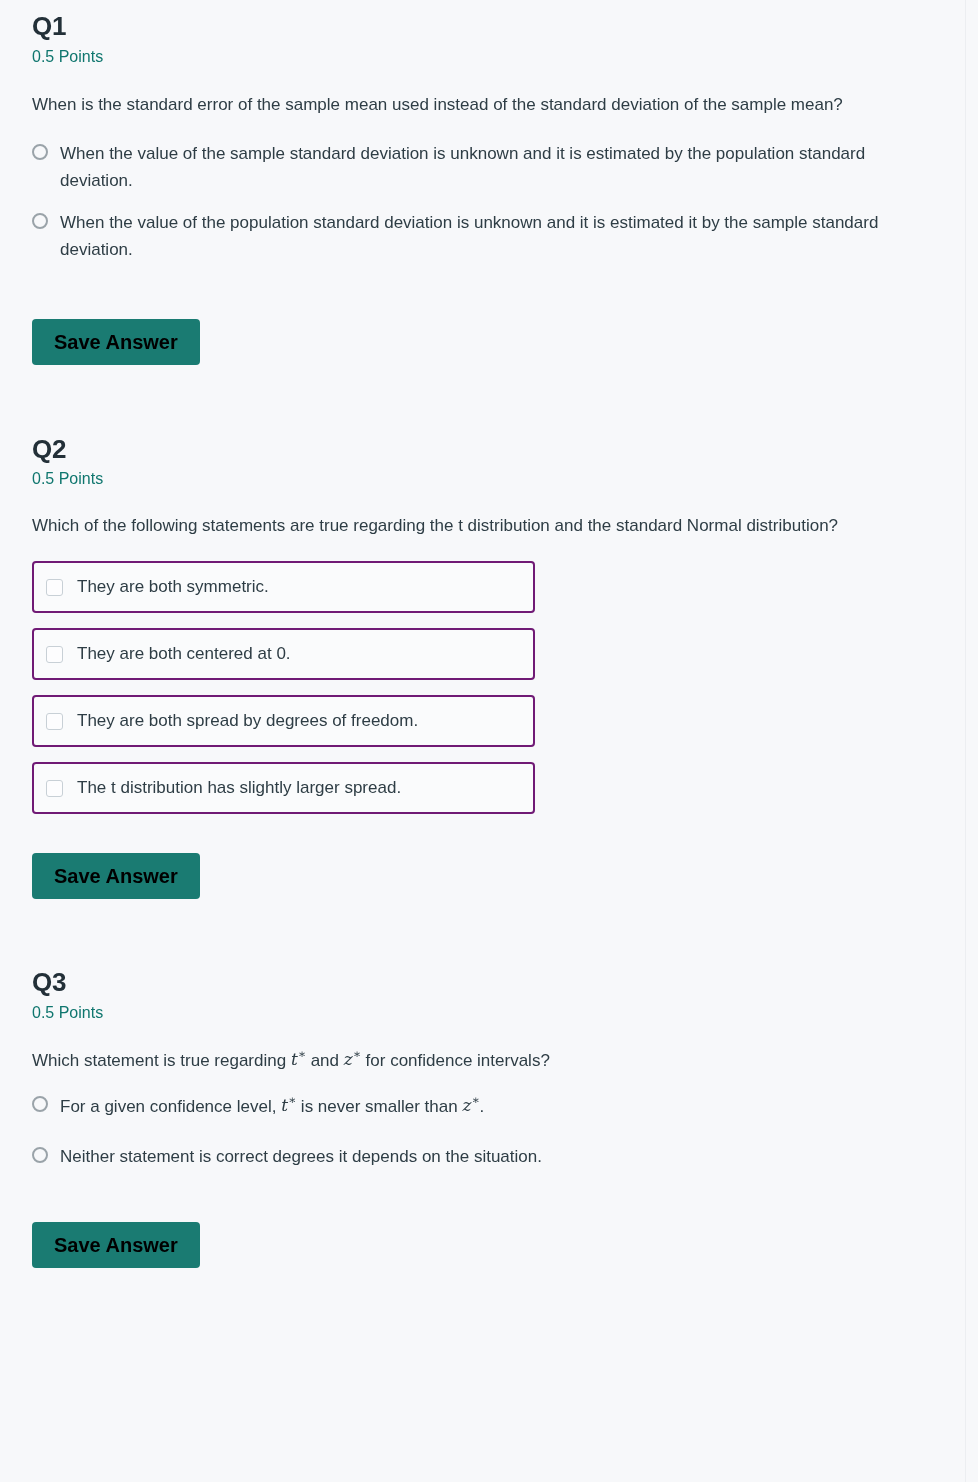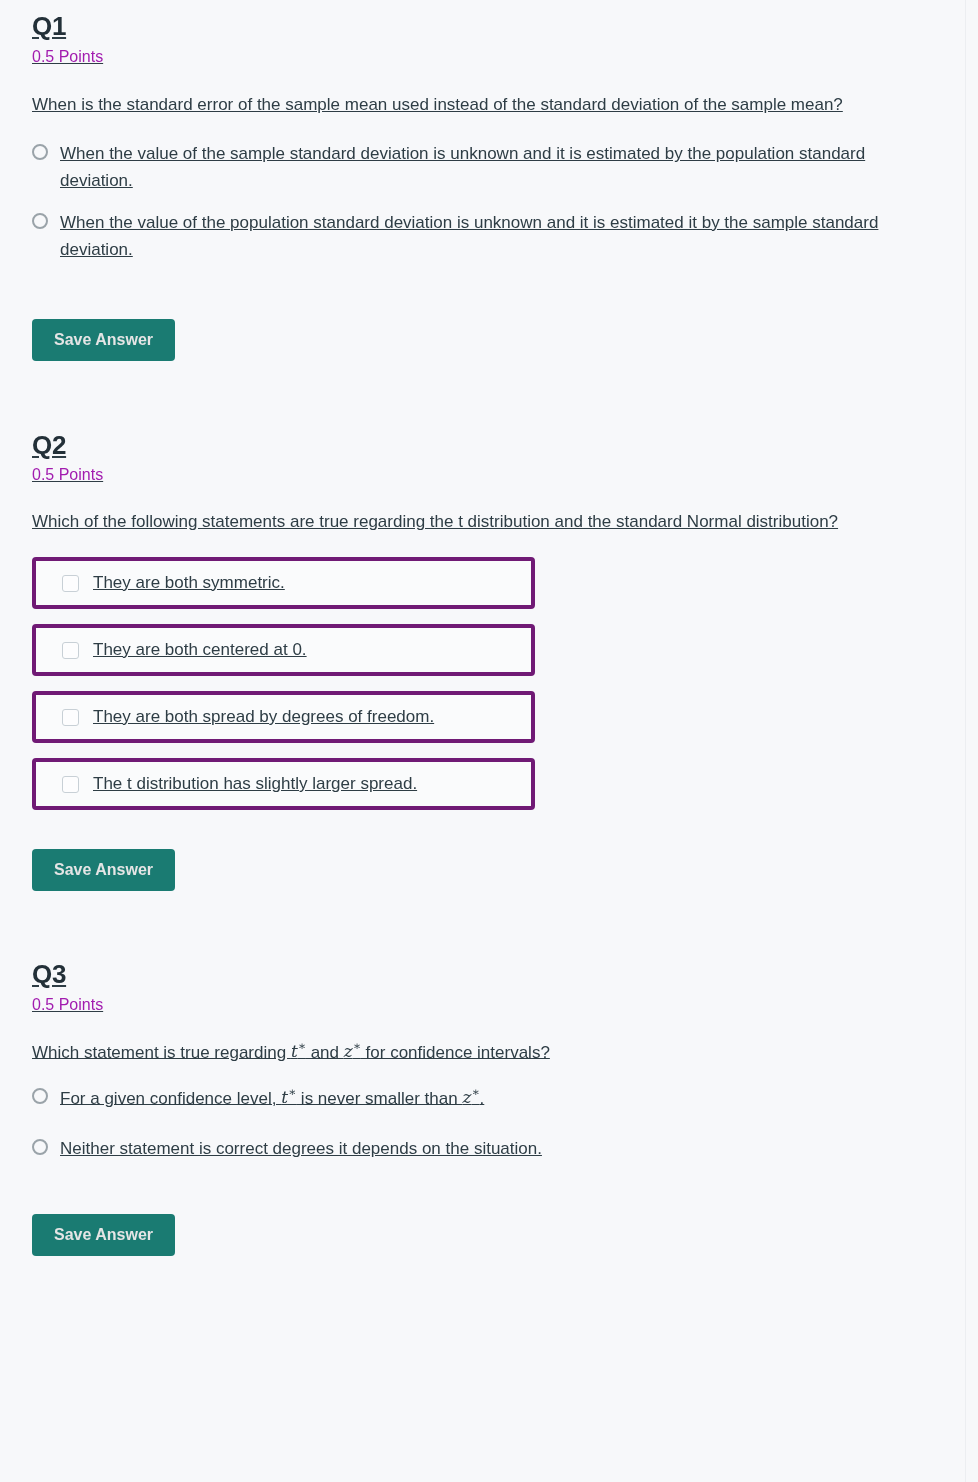--- a/index.html
+++ b/index.html
@@ -16,38 +16,37 @@
     position: relative;
   }
   .page {
     position: relative;
     width: 966px;
     min-height: 1482px;
     background: #f7f8fa;
     box-sizing: border-box;
     padding: 0 0 0 32px;
     border-right: 1px solid #eceef1;
-    text-decoration: underline;
   }
 
   
   .question {
     position: relative;
   }
   .q-title {
     font-size: 26px;
     font-weight: bold;
     letter-spacing: -0.3px;
     color: #233038;
     margin: 0;
     line-height: 1.1;
   }
   .q-points {
     font-size: 16px;
-    color: #a21caf;
+    color: #0f766e;
     margin-top: 6px;
     line-height: 1.2;
   }
   .q-prompt {
     font-size: 17px;
     line-height: 1.55;
     color: #2e3d45;
     margin-top: 24px;
     max-width: 890px;
   }
@@ -88,25 +87,25 @@
   
   .check-list {
     margin-top: 22px;
   }
   .check-option {
     display: flex;
     align-items: center;
     width: 503px;
     height: 52px;
     box-sizing: border-box;
-    border: 4px solid #701a75;
+    border: 2px solid #701a75;
     border-radius: 4px;
     background: #fafbfc;
     margin-bottom: 15px;
-    padding-left: 26px;
+    padding-left: 12px;
     cursor: pointer;
   }
   .check-mark {
     flex: 0 0 auto;
     width: 17px;
     height: 17px;
     border: 1px solid #c8d0d6;
     border-radius: 3px;
     background: #fdfdfe;
     margin-right: 14px;
@@ -115,22 +114,22 @@
   .check-label {
     font-size: 17px;
     color: #2e3d45;
     line-height: 1.3;
   }
 
   
   .save-btn {
     display: inline-block;
     background: #1a7b72;
-    color: #e5e5e5;
-    font-size: 16px;
+    color: #000000;
+    font-size: 20px;
     font-weight: bold;
     border: none;
     border-radius: 4px;
     padding: 13px 22px;
     cursor: pointer;
     font-family: "Liberation Sans", sans-serif;
     line-height: 1;
     text-align: right;
   }
 

